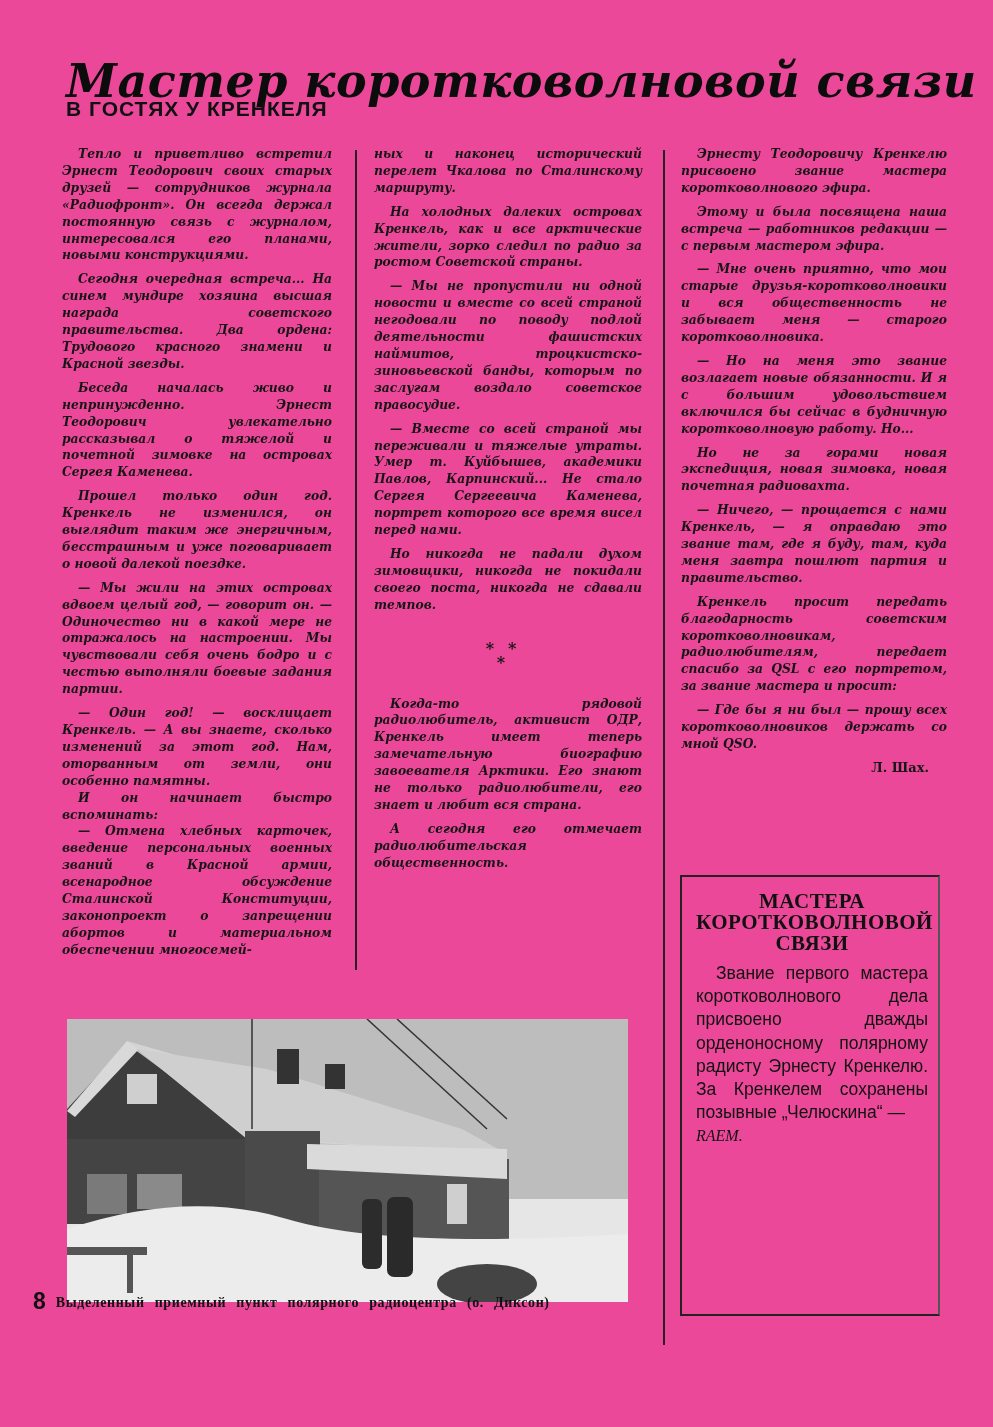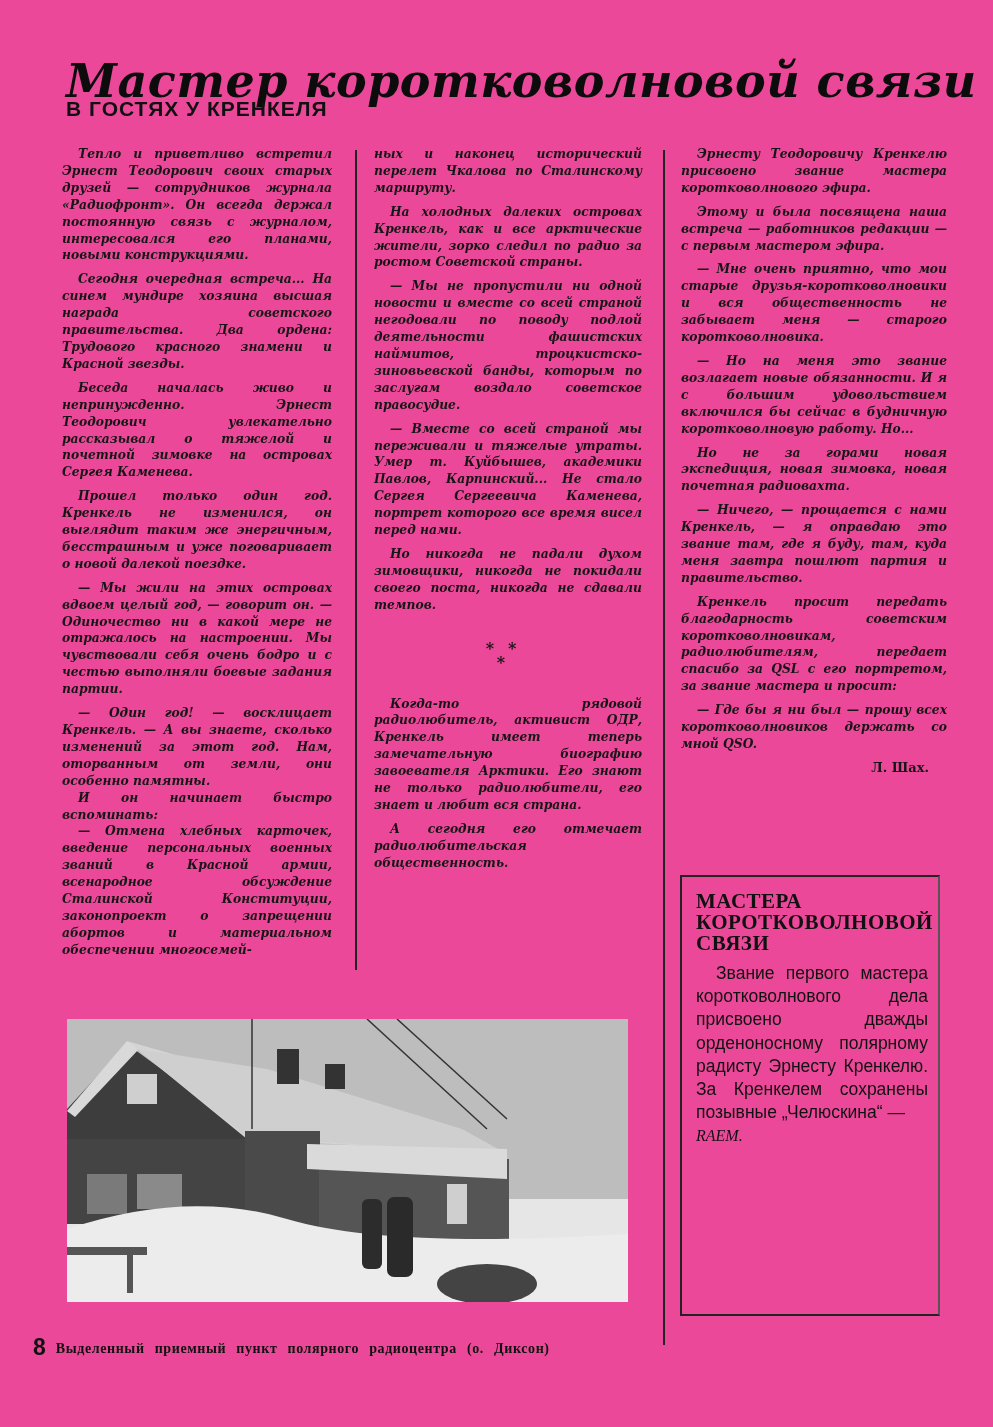--- a/index.html
+++ b/index.html
@@ -47,41 +47,41 @@
   }
 
   .box {
     position: absolute; left: 680px; top: 875px; width: 260px; height: 441px;
     border-left: 2px solid #222; border-right: 2px solid #555;
     border-top: 2px solid #222; border-bottom: 2px solid #222;
     padding: 14px 10px 0 14px; box-sizing: border-box;
   }
   .box-title {
     font-family: "Liberation Serif", serif; font-weight: bold;
-    font-size: 21px; line-height: 21px; 
+    font-size: 21px; line-height: 21px; text-align: center;
     letter-spacing: 0.5px; margin-bottom: 8px; color: #111;
   }
   .box-text {
     font-family: "Liberation Sans", sans-serif; font-size: 17.5px;
     line-height: 23.2px; text-align: justify; color: #111;
   }
   .box-text p { margin: 0; text-indent: 20px; }
   .box-text .raem { font-family: "Liberation Serif", serif; font-style: italic; font-size: 16px; }
 
   .photo {
     position: absolute; left: 67px; top: 1019px; width: 561px; height: 283px;
     background:
       radial-gradient(circle at 70% 20%, rgba(255,255,255,0.5), transparent 40%),
       linear-gradient(180deg, #a9a9a9 0%, #c4c4c4 30%, #dedede 60%, #ebebeb 100%);
     overflow: hidden;
   }
   .photo svg { width: 100%; height: 100%; display: block; }
 
   .footer {
-    position: absolute; left: 33px; top: 1334px; white-space: nowrap;
+    position: absolute; left: 33px; top: 1288px; white-space: nowrap;
     font-family: "Liberation Serif", serif; font-weight: bold; color: #111;
   }
   .page-num { font-family: "Liberation Sans", sans-serif; font-size: 23px; font-weight: bold; margin-right: 6px; vertical-align: -2px; }
   .caption { font-size: 14px; letter-spacing: 0.6px; word-spacing: 6px; }
 </style>
 </head>
 <body>
 
 <div class="page">
 

